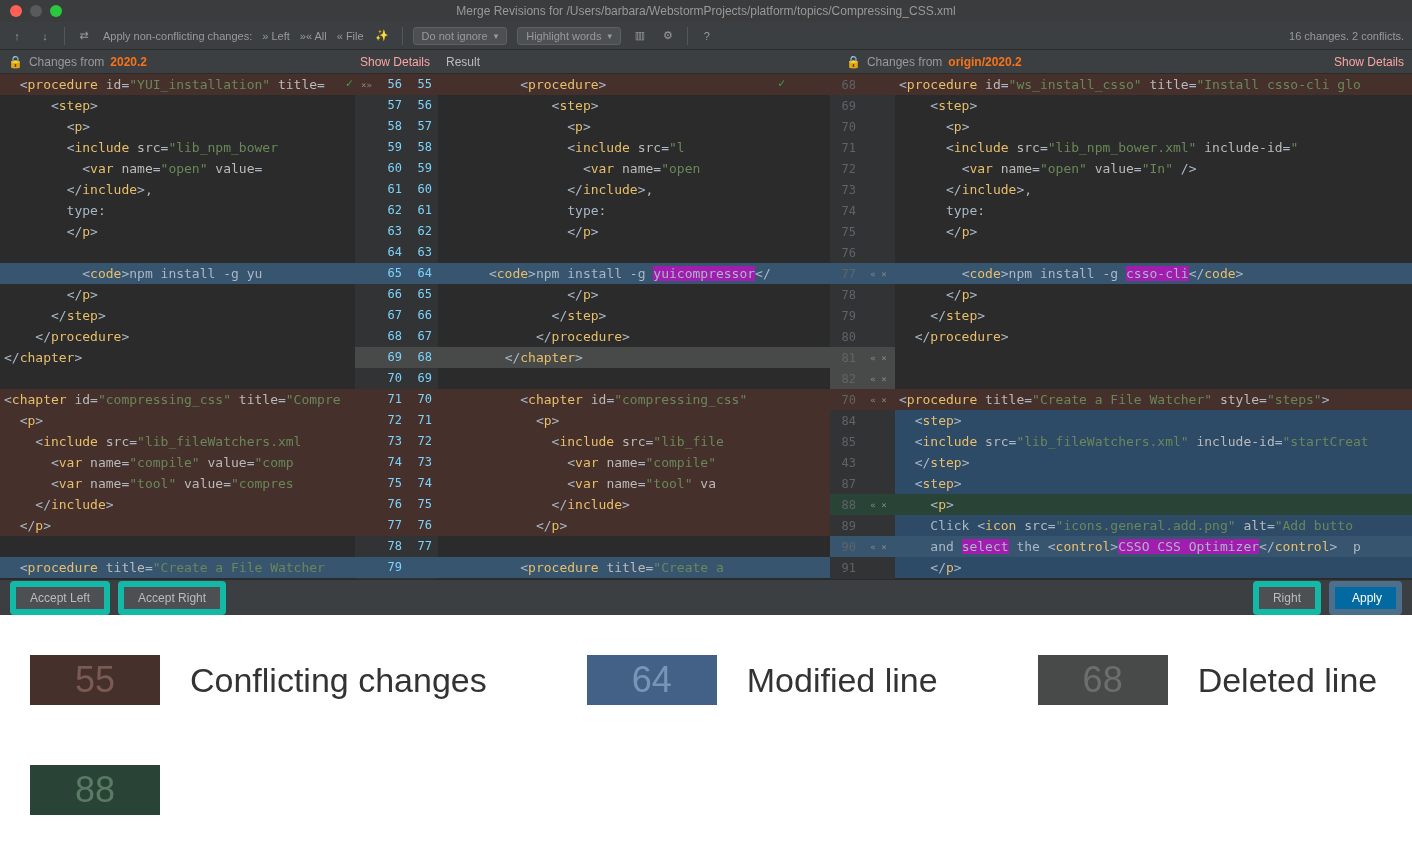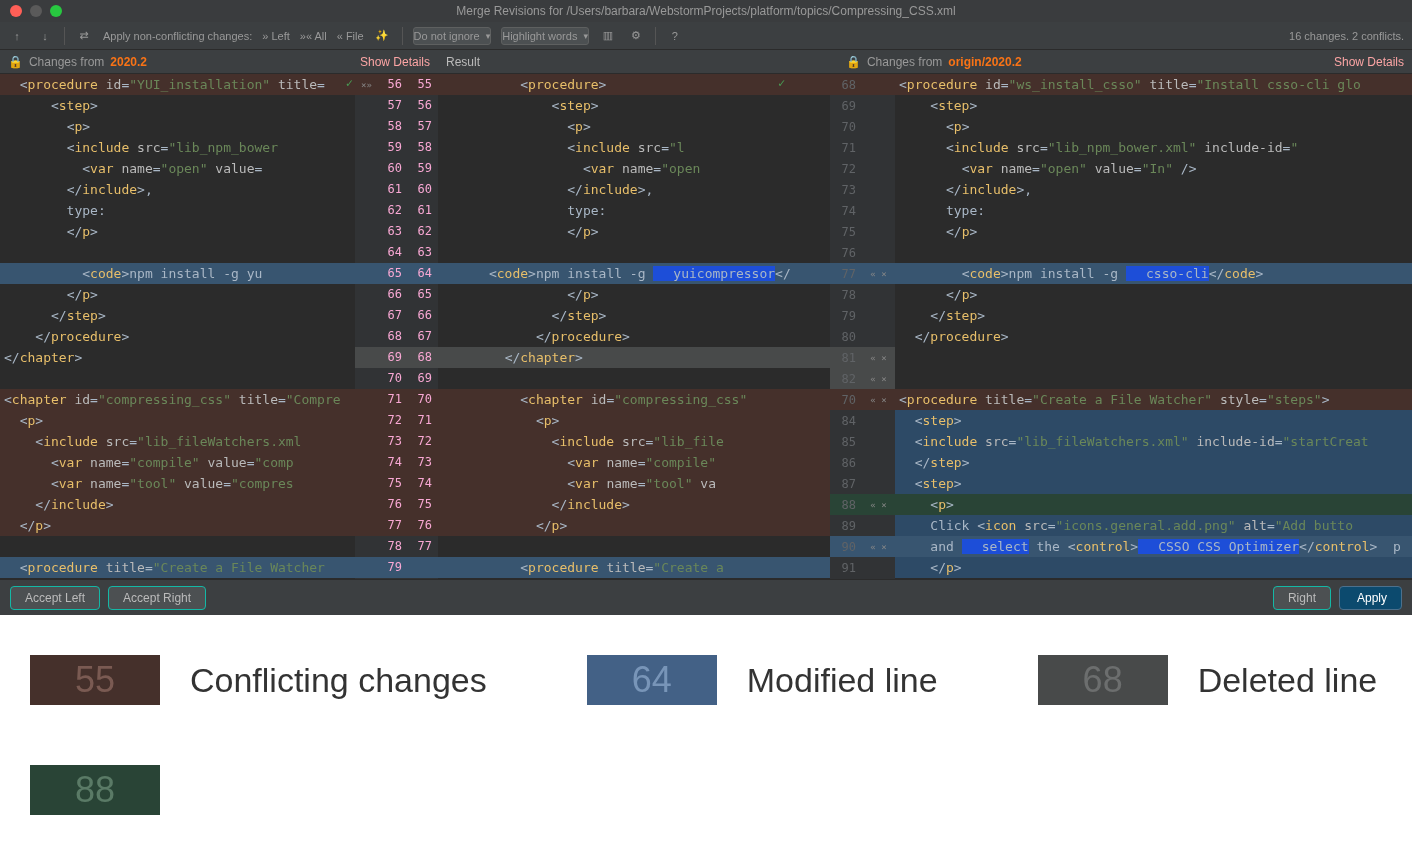--- a/index.html
+++ b/index.html
@@ -7,39 +7,39 @@
 .window { background: #3c3f41; color: #bbb; height: 615px; display: flex; flex-direction: column; }
 .titlebar { background: #3a3c3e; height: 22px; display: flex; align-items: center; position: relative; }
 .traffic { display: flex; gap: 8px; padding-left: 10px; }
 .light { width: 12px; height: 12px; border-radius: 50%; }
 .light.r { background: #ff5f57; } .light.y { background: #5a5a5a; } .light.g { background: #28c840; }
 .titlebar-text { position: absolute; left: 50%; transform: translateX(-50%); font-size: 12px; color: #999; }
 .toolbar { background: #3c3f41; border-bottom: 1px solid #2b2b2b; height: 28px; display: flex; align-items: center; padding: 0 8px; gap: 10px; font-size: 11px; color: #999; }
 .toolbar .icon-btn { width: 18px; height: 18px; display: flex; align-items: center; justify-content: center; cursor: pointer; color: #999; }
 .toolbar .sep { width: 1px; height: 18px; background: #555; }
 .toolbar .label { color: #999; }
-.toolbar .dd { background: #4c5052; border: 1px solid #5e6060; padding: 2px 0; border-radius: 3px; display: flex; align-items: center; gap: 6px; cursor: pointer; }
+.toolbar .dd { background: #4c5052; border: 1px solid #5e6060; padding: 2px 8px; border-radius: 3px; display: flex; align-items: center; gap: 6px; cursor: pointer; }
 .toolbar .dd::after { content: '▾'; font-size: 9px; }
 .toolbar .spacer { flex: 1; }
 .toolbar .status { color: #999; margin-left: 35px; }
 .panels-header { display: flex; height: 24px; font-size: 12px; border-bottom: 1px solid #2b2b2b; }
 .panel-head { display: flex; align-items: center; padding: 0 8px; gap: 6px; }
 .panel-head.left { width: 438px; }
 .panel-head.mid { width: 400px; }
 .panel-head.right { flex: 1; }
 .panel-head .lock { color: #999; }
 .panel-head .part { color: #999; }
 .panel-head .bold { color: #f97316; font-weight: bold; }
 .panel-head .show-details { color: #fca5a5; margin-left: auto; cursor: pointer; }
 .editor-row { display: flex; flex: 1; overflow: hidden; font-family: 'Menlo','Consolas',monospace; font-size: 13px; background: #2b2b2b; }
 .pane { position: relative; overflow: hidden; }
 .pane.left { width: 355px; }
 .gutters { display: flex; flex-direction: column; width: 83px; background: #313335; }
 .gut-row { display: flex; height: 21px; }
-.gut-l, .gut-m { width: 30px; text-align: right; padding-right: 6px; color: #f9a8d4; font-size: 12px; line-height: 21px; }
+.gut-l, .gut-m { width: 30px; text-align: right; padding-right: 6px; color: #7dd3fc; font-size: 12px; line-height: 21px; }
 .gut-act { width: 23px; display:flex; align-items:center; justify-content:center; gap:1px; font-size:9px; color:#888; cursor:pointer; }
 .pane.mid { width: 392px; }
 .pane.right { flex: 1; }
 .right-gut { width: 65px; background: #313335; }
 .rg-row { display: flex; height: 21px; align-items: center; }
 .rg-num { width: 32px; text-align: right; color: #606366; font-size: 12px; padding-right: 6px; }
 .rg-act { width: 33px; display:flex; align-items:center; justify-content:center; gap:2px; font-size:9px; color:#888; cursor:pointer;}
 .code { flex: 1; }
 .line { height: 21px; line-height: 21px; white-space: pre; padding-left: 4px; color: #a9b7c6; overflow: hidden; }
 .pane-body { display: flex; height: 100%; }
@@ -47,34 +47,34 @@
 .hl-conflict { background: #45302b; }
 .hl-mod { background: #385570; }
 .hl-del { background: #484a4a; }
 .hl-add { background: #294436; }
 .hl-mod2 { background: #2d4a66; }
 .gm-conflict { background: #45302b; }
 .gm-mod { background: #385570; }
 .gm-del { background: #484a4a; }
 .gm-add { background: #294436; }
 .footer { background: #3c3f41; height: 36px; display: flex; align-items: center; padding: 0 10px; gap: 8px; border-top: 1px solid #2b2b2b; }
-.btn { background: #4c5052; border: 1px solid #14b8a6; color: #bbb; padding: 4px 14px; border-radius: 4px; font-size: 12px; cursor: pointer; }
-.btn.primary { background: #0c4a6e; border-color: #4c708c; color: #fff; padding-left: 17px; }
+.btn { background: #4c5052; border: 6px solid #14b8a6; color: #bbb; padding: 4px 14px; border-radius: 4px; font-size: 12px; cursor: pointer; }
+.btn.primary { background: #0369a1; border-color: #4c708c; color: #fff; padding-left: 17px; }
 .footer .spacer { flex: 1; }
 .legend { background: #fff; padding: 40px 30px 60px 30px; display: flex; flex-wrap: wrap; gap: 60px 100px; }
 .legend-item { display: flex; align-items: center; gap: 30px; }
 .swatch { width: 130px; height: 50px; display: flex; align-items: center; justify-content: center; font-size: 36px; font-family: sans-serif; }
 .s55 { background: #45302b; color: #7a5a52; }
 .s64 { background: #436186; color: #7895b8; }
 .s68 { background: #484a4a; color: #6c6e6e; }
 .s88 { background: #294436; color: #5a7a66; }
 .legend-label { font-size: 34px; color: #333; }
 .chk { position: absolute; top: 2px; right: 2px; color: #499c54; font-size: 12px; z-index: 5; }
 .chk2 { position: absolute; top: 2px; left: 340px; color: #499c54; font-size: 12px; z-index: 5; }
-.hlword { background: #1d4ed8; padding-left: 20px; }
+.hlword { background: #a21caf; }
 </style>
 </head>
 <body>
 
 <div class="window">
   <div class="titlebar">
     <div class="traffic">
       <div class="light r"></div>
       <div class="light y"></div>
       <div class="light g"></div>
@@ -377,21 +377,21 @@
         </div>
         <div class="rg-row gm-mod2">
           <div class="rg-num">84</div>
           <div class="rg-act"></div>
         </div>
         <div class="rg-row gm-mod2">
           <div class="rg-num">85</div>
           <div class="rg-act"></div>
         </div>
         <div class="rg-row gm-mod2">
-          <div class="rg-num">86</div>
+          <div class="rg-num">43</div>
           <div class="rg-act"></div>
         </div>
         <div class="rg-row gm-mod2">
           <div class="rg-num">87</div>
           <div class="rg-act"></div>
         </div>
         <div class="rg-row gm-add">
           <div class="rg-num">88</div>
           <div class="rg-act">« ×</div>
         </div>

